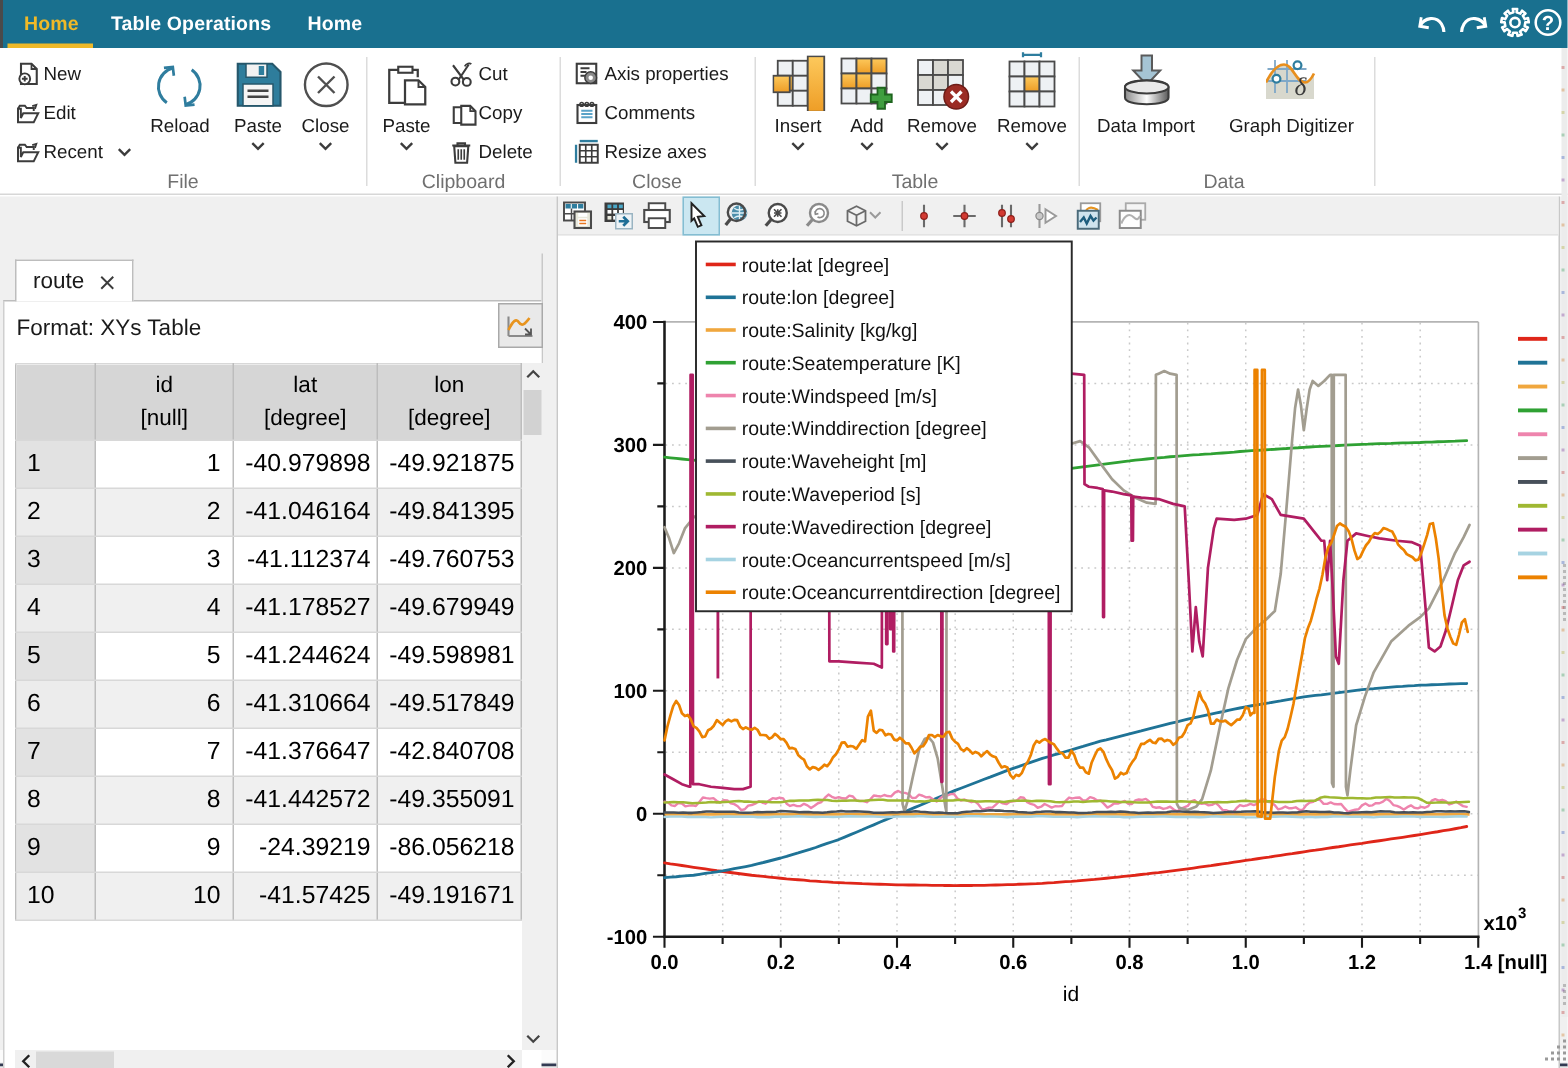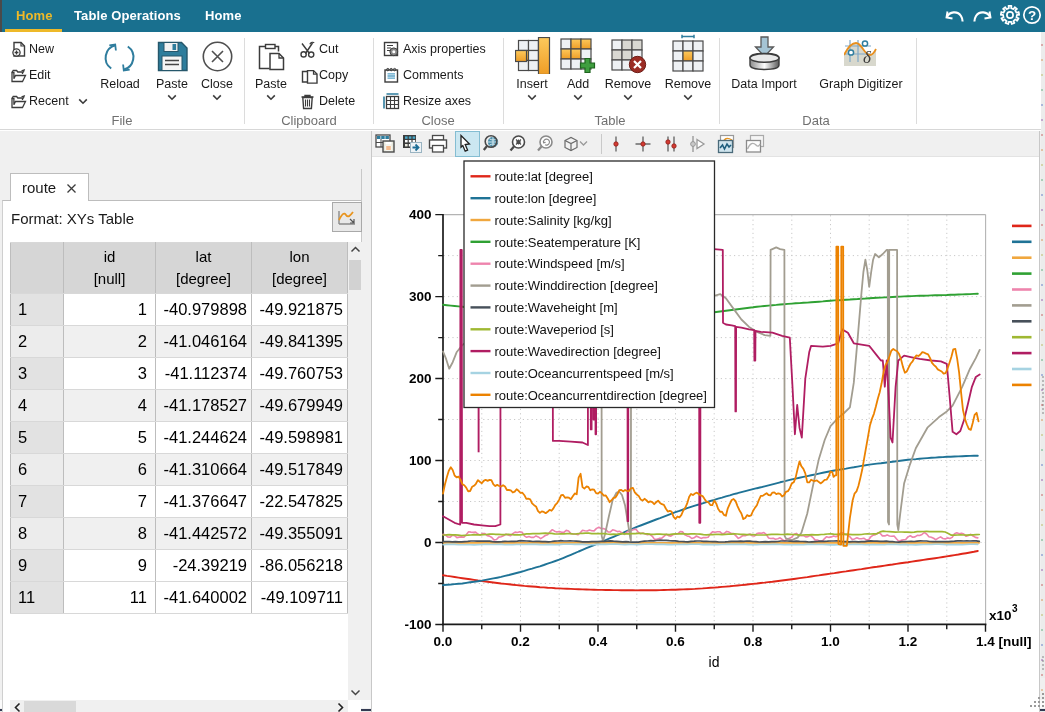--- a/index.html
+++ b/index.html
@@ -351,39 +351,39 @@
           <tr class="even" style="height:32px">
             <td class="rn">6</td>
             <td class="v id">6</td>
             <td class="v">-41.310664</td>
             <td class="v">-49.517849</td>
           </tr>
           <tr style="height:32px">
             <td class="rn">7</td>
             <td class="v id">7</td>
             <td class="v">-41.376647</td>
-            <td class="v">-22.547825</td>
+            <td class="v">-42.840708</td>
           </tr>
           <tr class="even" style="height:32px">
             <td class="rn">8</td>
             <td class="v id">8</td>
             <td class="v">-41.442572</td>
             <td class="v">-49.355091</td>
           </tr>
           <tr style="height:32px">
             <td class="rn">9</td>
             <td class="v id">9</td>
             <td class="v">-24.39219</td>
             <td class="v">-86.056218</td>
           </tr>
-          <tr style="height:32px">
-            <td class="rn">11</td>
-            <td class="v id">11</td>
-            <td class="v">-41.640002</td>
-            <td class="v">-49.109711</td>
+          <tr class="even" style="height:32px">
+            <td class="rn">10</td>
+            <td class="v id">10</td>
+            <td class="v">-41.57425</td>
+            <td class="v">-49.191671</td>
           </tr>
         </tbody>
       </table>
     </div>
     <div class="sbar" style="left:346px;top:73px;width:14px;height:458px"></div>
     <svg class="abs" style="left:348px;top:76px" width="11" height="9" viewBox="0 0 11 9">
       <path d="M1.5 6.5L5.5 2.5L9.5 6.5" stroke="#444" stroke-width="1.5" fill="none"></path>
     </svg>
     <svg class="abs" style="left:348px;top:519px" width="11" height="9" viewBox="0 0 11 9">
       <path d="M1.5 2.5L5.5 6.5L9.5 2.5" stroke="#444" stroke-width="1.5" fill="none"></path>

